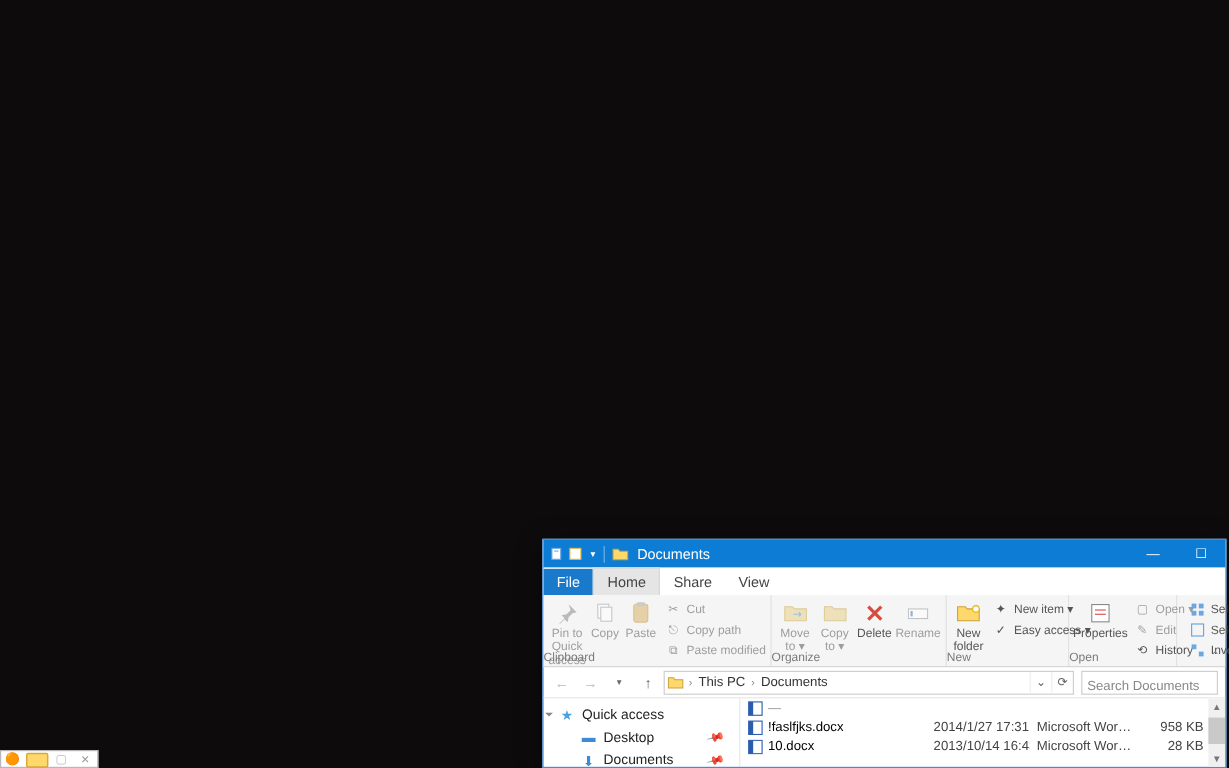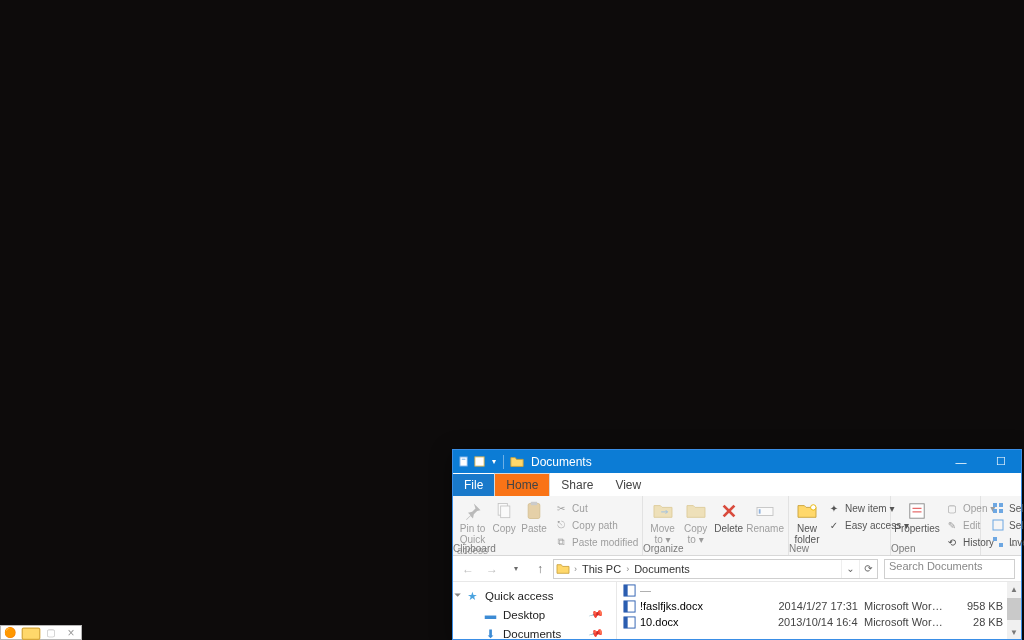--- a/index.html
+++ b/index.html
@@ -23,21 +23,21 @@
 .tb-sep { width:1px; height:14px; background:rgba(255,255,255,.4); margin:0 3px; }
 .tb-folder { width:14px; height:14px; display:flex; align-items:center; justify-content:center; margin:0 3px; }
 .tb-title { margin-left:4px; font-size:12px; }
 .tb-wincontrols { margin-left:auto; display:flex; }
 .tb-wincontrols div { width:40px; height:23px; display:flex; align-items:center; justify-content:center; font-size:11px; color:#fff; }
 
 
 .tabs { height:23px; background:#fff; display:flex; align-items:flex-end; font-size:12px; }
 .tab { padding:4px 11px 4px; color:#444; }
 .tab.file { background:#1979ca; color:#fff; }
-.tab.active { border:1px solid #d8d8d8; border-bottom:none; background:#f97316; }
+.tab.active { border:1px solid #d8d8d8; border-bottom:none; background:#e5e5e5; }
 
 
 .ribbon { height:60px; background:#f5f5f5; border-bottom:1px solid #d8d8d8; display:flex; position:relative; }
 .rgroup { border-right:1px solid #e2e2e2; display:flex; flex-direction:column; position:relative; padding:2px 4px 0; }
 .glabel { position:absolute; bottom:1px; left:0; right:0; font-size:10px; color:#7a7a7a; }
 .bigbtns { display:flex; gap:2px; }
 .bigbtn { width:45px; display:flex; flex-direction:column; align-items:center; justify-content:flex-start; padding-top:2px; gap:1px; color:#666; }
 .bigbtn.dim { opacity:.55; }
 .bigbtn .bicon { width:28px; height:22px; display:flex; align-items:center; justify-content:center; }
 .bigbtn .blabel { font-size:10px; text-align:center; line-height:11px; color:#555; }
@@ -50,21 +50,21 @@
 
 .addrrow { height:26px; border-bottom:1px solid #e8e8e8; display:flex; align-items:center; padding:0 6px 0 4px; gap:2px; }
 .navbtn { width:22px; height:20px; display:flex; align-items:center; justify-content:center; color:#6b6b6b; font-size:12px; }
 .navbtn.dim { opacity:.45; }
 .addrbox { flex:1; height:20px; border:1px solid #cfcfcf; display:flex; align-items:center; font-size:11px; }
 .addrbox .aic { width:18px; display:flex; align-items:center; justify-content:center; }
 .addrbox .seg { padding:0 3px; color:#333; }
 .addrbox .chev { color:#888; font-size:9px; padding:0 2px; }
 .addrbox .tail { margin-left:auto; display:flex; }
 .addrbox .tail div { width:18px; display:flex; align-items:center; justify-content:center; color:#666; font-size:10px; border-left:1px solid #eee; height:18px; }
-.searchbox { width:131px; height:20px; border:1px solid #cfcfcf; margin-left:4px; display:flex; align-items:flex-start; }
+.searchbox { width:114px; height:20px; border:1px solid #cfcfcf; margin-left:4px; display:flex; align-items:flex-end; }
 .searchbox .ph { color:#888; font-size:11px; }
 
 
 .panes { display:flex; height:calc(100% - 23px - 23px - 60px - 26px); }
 .navpane { width:164px; border-right:1px solid #e8e8e8; padding:4px 0 0 12px; overflow:hidden; position:relative; }
 .nv { display:flex; align-items:center; gap:5px; padding:2px 0; font-size:11.5px; color:#222; white-space:nowrap; }
 .nv .nvic { width:15px; height:15px; display:flex; align-items:center; justify-content:center; }
 .nv.indent { padding-left:18px; }
 .nv .pin { margin-left:auto; margin-right:14px; color:#aaa; transform:rotate(30deg); font-size:10px; }
 .nv.tog::before { content:"⏷"; position:absolute; left:1px; font-size:9px; color:#888; }
@@ -74,21 +74,21 @@
 .ch { padding:0 6px; border-right:1px solid #eee; white-space:nowrap; overflow:hidden; }
 .ch.name { flex:0 0 155px; display:flex; align-items:center; gap:8px; }
 .ch.name::after { content:"⌃"; font-size:9px; color:#888; margin-left:auto; }
 .ch.date { flex:0 0 86px; }
 .ch.type { flex:0 0 86px; }
 .ch.size { flex:1; text-align:right; padding-right:18px; }
 
 .rows { }
 .row { display:flex; height:16px; align-items:center; font-size:11px; }
 .row .rn { flex:0 0 155px; display:flex; align-items:center; gap:4px; padding-left:6px; overflow:hidden; white-space:nowrap; }
-.row .rd { flex:0 0 86px; padding-left:6px; color:#444; white-space:nowrap; overflow:hidden;text-align:right; }
+.row .rd { flex:0 0 86px; padding-left:6px; color:#444; white-space:nowrap; overflow:hidden; }
 .row .rt { flex:0 0 86px; padding-left:6px; color:#444; white-space:nowrap; overflow:hidden; text-overflow:ellipsis; }
 .row .rs { flex:1; text-align:right; padding-right:18px; color:#444; white-space:nowrap; }
 .row.cut { color:#999; }
 .fi { width:13px; height:13px; display:inline-flex; align-items:center; justify-content:center; }
 
 .scroll { position:absolute; right:0; top:0; bottom:0; width:14px; background:#f0f0f0; display:flex; flex-direction:column; }
 .scroll .arr { height:14px; display:flex; align-items:center; justify-content:center; font-size:8px; color:#777; }
 .scroll .thumb { margin-top:2px; height:22px; background:#c9c9c9; }
 
 

